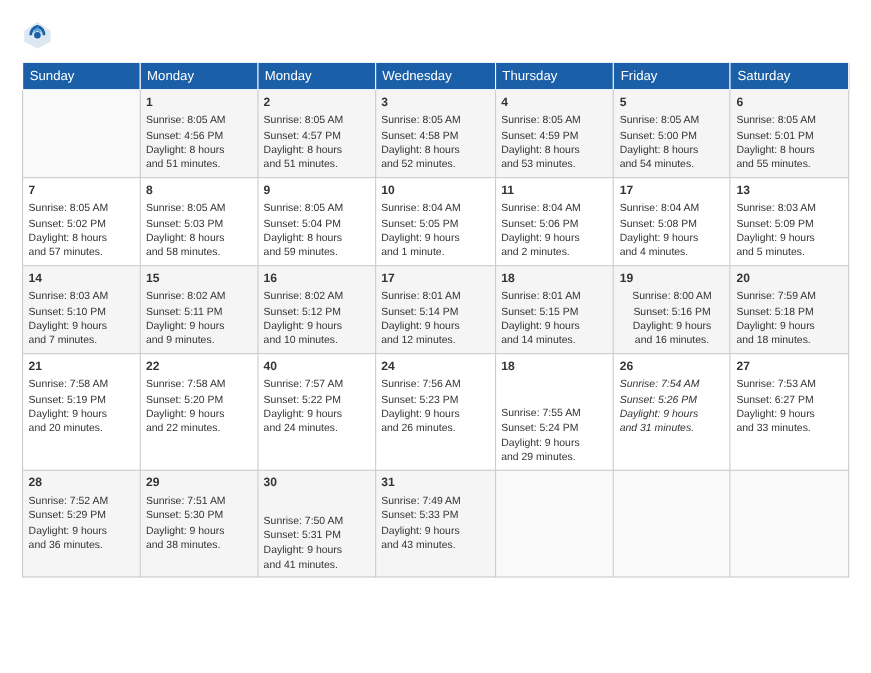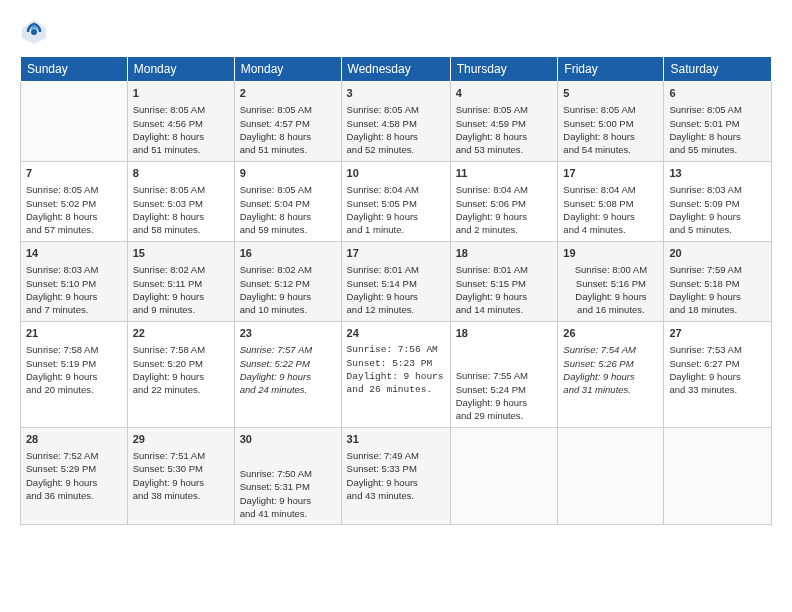--- a/index.html
+++ b/index.html
@@ -279,29 +279,29 @@
 and 20 minutes.</div>
           </td>
           <td>
             <span class="day-num">22</span>
             <div class="day-info" style="white-space: pre-line;">Sunrise: 7:58 AM
 Sunset: 5:20 PM
 Daylight: 9 hours
 and 22 minutes.</div>
           </td>
           <td>
-            <span class="day-num">23</span>
-            <div class="day-info" style="white-space: pre-line; font-style: italic;">Sunrise: 7:57 AM
+            <span class="day-num">40</span>
+            <div class="day-info" style="white-space: pre-line;">Sunrise: 7:57 AM
 Sunset: 5:22 PM
 Daylight: 9 hours
 and 24 minutes.</div>
           </td>
           <td>
             <span class="day-num">24</span>
-            <div class="day-info" style="white-space: pre-line; font-family: Liberation Mono, monospace;">Sunrise: 7:56 AM
+            <div class="day-info" style="white-space: pre-line;">Sunrise: 7:56 AM
 Sunset: 5:23 PM
 Daylight: 9 hours
 and 26 minutes.</div>
           </td>
           <td>
             <span class="day-num">18</span>
             <div class="day-info" style="white-space: pre-line; margin-top: 28px;">Sunrise: 7:55 AM
 Sunset: 5:24 PM
 Daylight: 9 hours
 and 29 minutes.</div>

